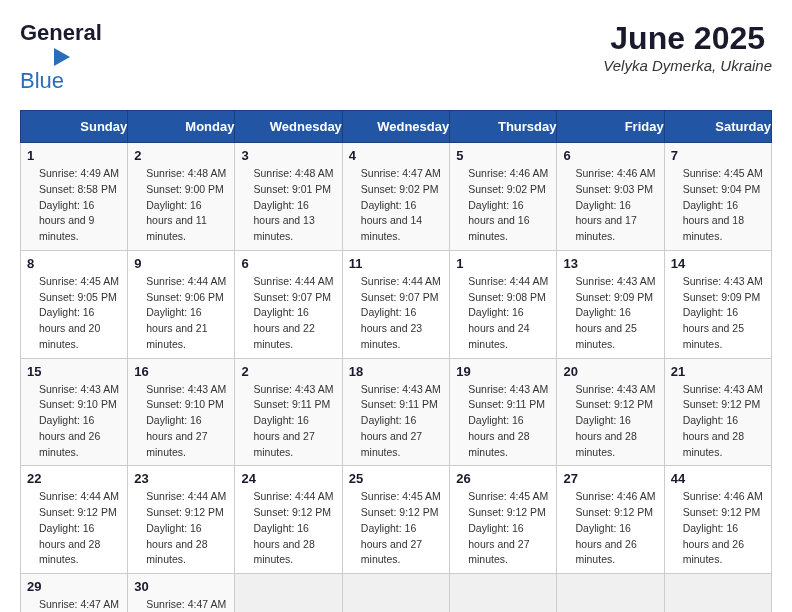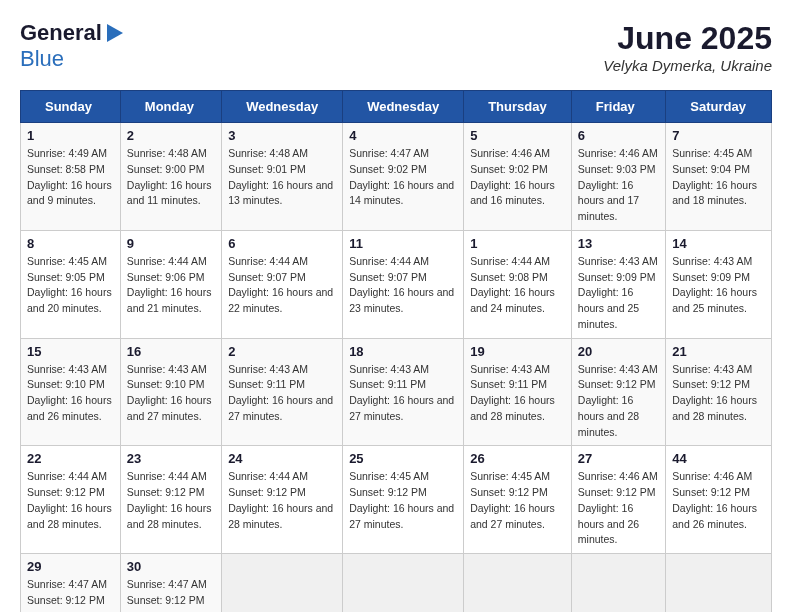--- a/index.html
+++ b/index.html
@@ -16,39 +16,40 @@
       align-items: flex-start;
       margin-bottom: 16px;
     }
     .title-block {
       text-align: right;
     }
     .month-title {
       font-size: 32px;
       font-weight: bold;
       color: #1a1a2e;
+      text-align: center;
     }
     .location {
       font-size: 15px;
       color: #333;
       font-style: italic;
     }
     .calendar {
       width: 100%;
       border-collapse: collapse;
       font-size: 11px;
     }
     .calendar thead tr th {
       background-color: #2255a4;
       color: #fff;
-      padding: 8px 24px;
+      padding: 8px 0;
       font-size: 13px;
       font-weight: bold;
       border: 1px solid #1a3f80;
-      text-align: left;
+      text-align: right;
     }
     .calendar tbody tr td {
       border: 1px solid #ccc;
       padding: 5px 6px;
       vertical-align: top;
       width: 108px;
       min-height: 80px;
       background: #fff;
     }
     .calendar tbody tr:nth-child(odd) td {
@@ -61,20 +62,21 @@
       font-size: 13px;
       font-weight: bold;
       color: #1a1a2e;
       display: block;
       margin-bottom: 3px;
     }
     .day-info {
       color: #333;
       line-height: 1.5;
       font-size: 10.5px;
+      margin-left: 12px;
     }
     .logo-wrapper {
       display: flex;
       align-items: center;
     }
     .logo-text-general {
       font-size: 22px;
       font-weight: bold;
       color: #1a1a2e;
     }
@@ -83,21 +85,21 @@
       font-weight: normal;
       color: #2a6ebb;
     }
   </style>
 </head>
 <body>
 
 <div class="header">
   <div class="logo-wrapper">
     <div>
-      <div style="display:flex;align-items:center;">
+      <div style="display:flex;align-items:center;flex-direction:column;">
         <span class="logo-text-general">General</span>
 
         <svg width="22" height="22" viewBox="0 0 22 22" style="margin:0 1px;">
           <polygon points="4,2 20,11 4,20" fill="#2a6ebb"></polygon>
         </svg>
       </div>
       <div>
         <span class="logo-text-blue">Blue</span>
       </div>
     </div>

